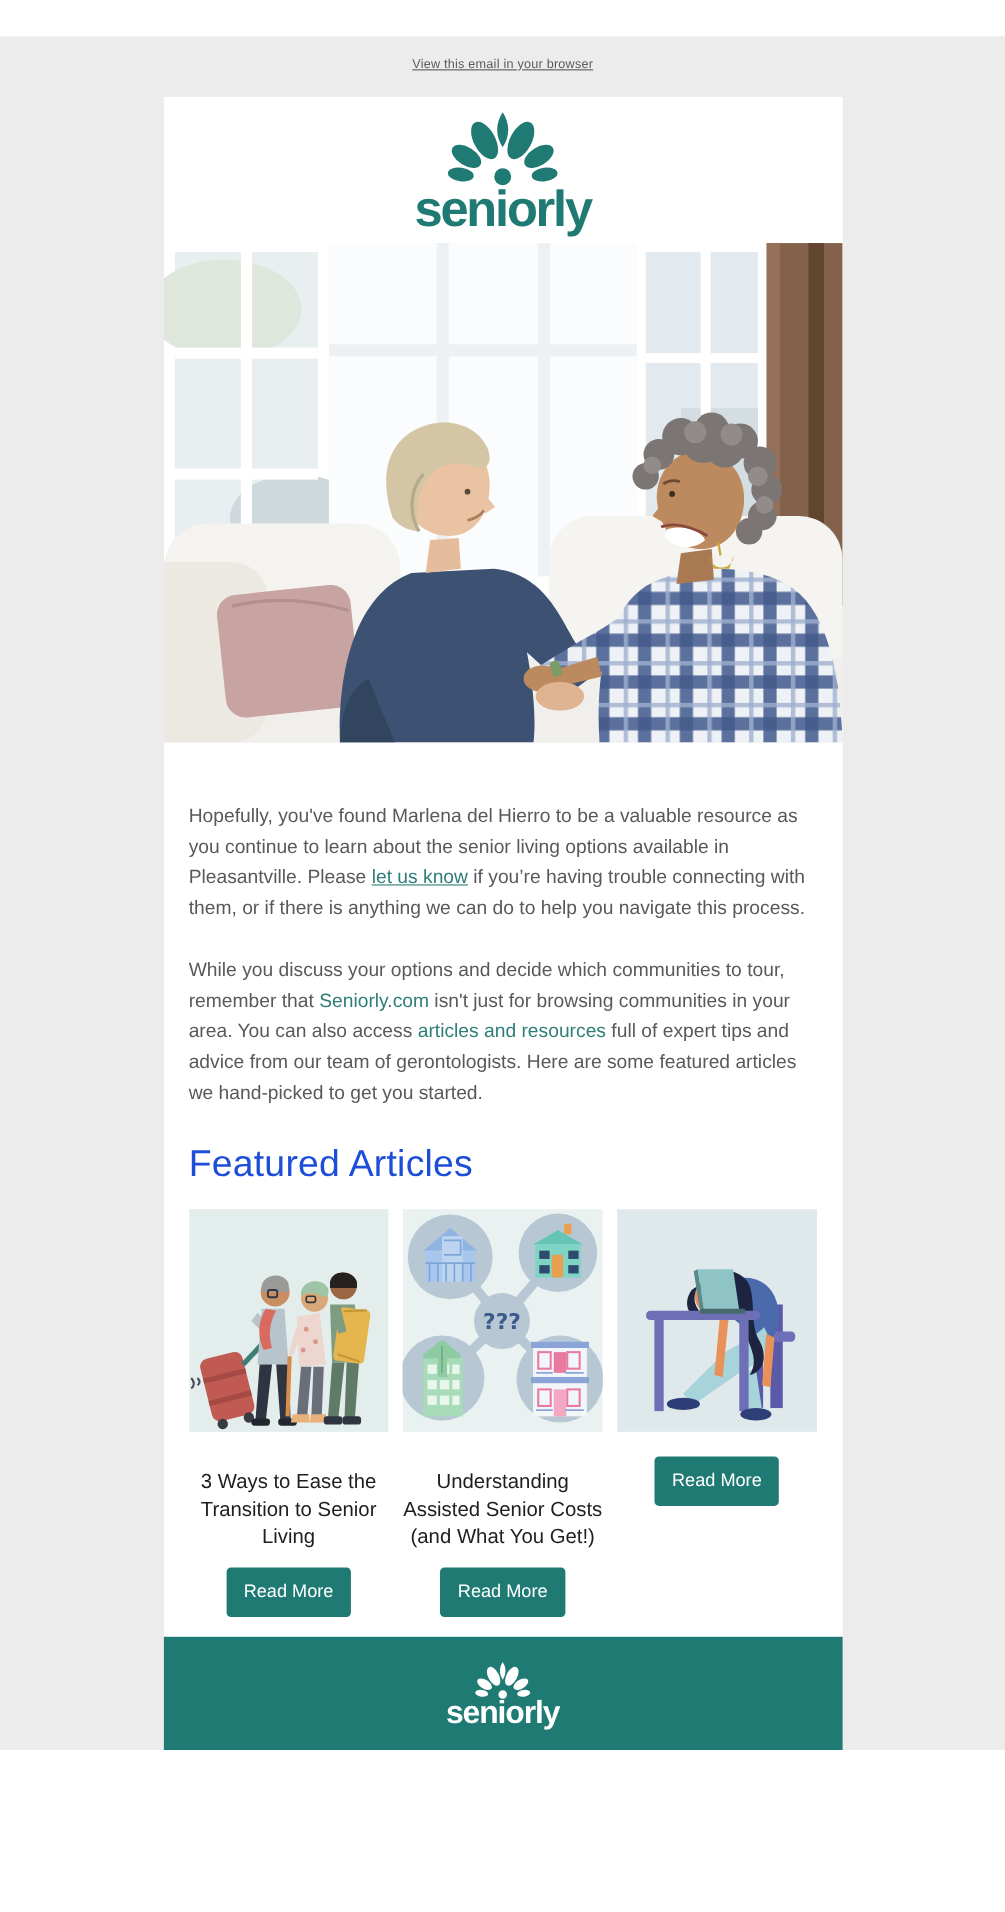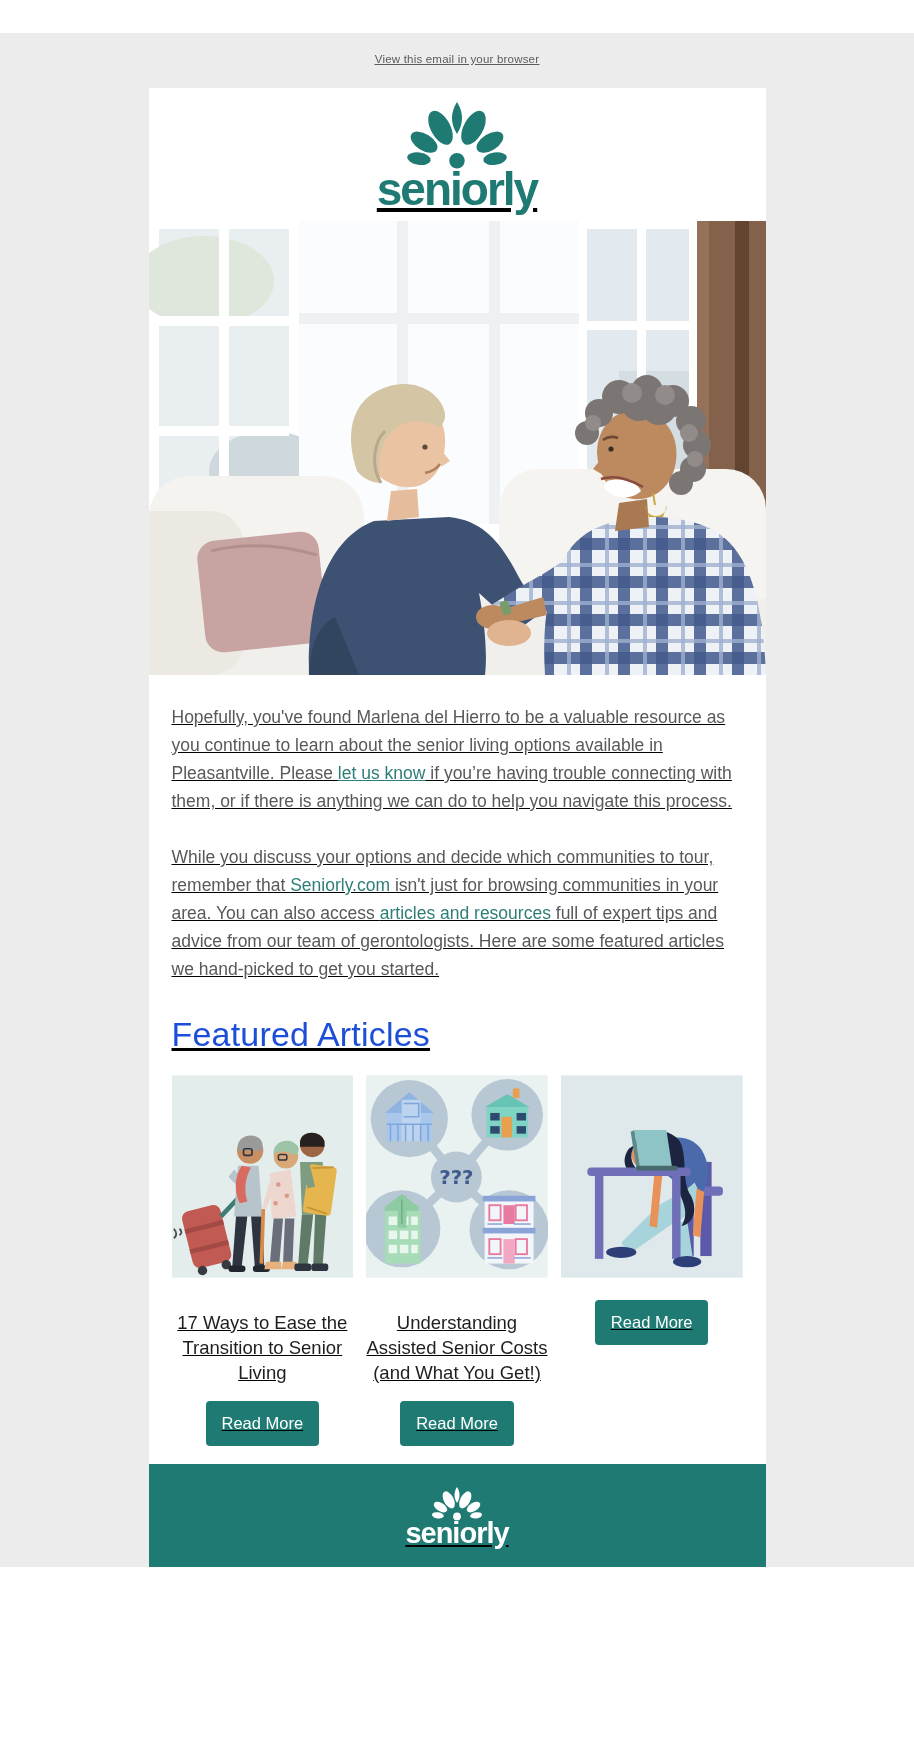--- a/index.html
+++ b/index.html
@@ -3,34 +3,34 @@
 <meta charset="utf-8">
 <style>
   * { margin:0; padding:0; box-sizing:border-box; }
   html,body { width:914px; }
   body {
     font-family: "Liberation Sans", "DejaVu Sans", sans-serif;
     background:#ffffff;
   }
   .page { width:914px; height:1738px; background:#ffffff; overflow:hidden; }
   .top-white { height:33px; background:#ffffff; }
-  .gray-zone { background:#ececec;text-decoration:underline; }
+  .gray-zone { background:#ececec; }
   .browser-row { text-align:center; padding:16px 0 21px; }
   .view-link {
     font-size:11.5px; color:#5a5b5d; text-decoration:underline; cursor:pointer;
     letter-spacing:.2px;
   }
   .email-col { width:617px; margin:0 auto; }
   .logo-block { background:#ffffff; height:133px; display:flex; align-items:center; justify-content:center; }
   .logo { display:flex; flex-direction:column; align-items:center; }
   .logo-word { color:#1E7A72; font-weight:bold; font-size:46px; letter-spacing:-2px; line-height:.82; }
   .hero { display:block; width:617px; height:454px; }
   .content { background:#ffffff; padding:0 23px 18px; }
   .para { font-size:17.5px; line-height:28px; color:#58595B; }
-  .p1 { padding-top:28px; }
+  .p1 { padding-top:52px; }
   .p2 { padding-top:28px; }
   .tlink { color:#2E7E78; text-decoration:none; cursor:pointer; }
   .tlink-u { text-decoration:underline; }
   .heading {
     padding-top:28px; font-size:34px; line-height:46px; font-weight:400;
     color:#1d4ed8; letter-spacing:.2px;
   }
   .cards { display:flex; gap:13px; padding-top:12px; }
   .card { flex:1 1 0; display:flex; flex-direction:column; align-items:center; }
   .card-img { width:100%; height:215px; display:block; }
@@ -227,21 +227,21 @@
               <rect x="130" y="200" width="18" height="8" rx="3" fill="#2e3440"></rect>
               <rect x="148" y="200" width="18" height="8" rx="3" fill="#2e3440"></rect>
               <circle cx="149" cy="74" r="13" fill="#9c6644"></circle>
               <path d="M136 70 C138 58 158 58 162 70 L162 76 L136 76 Z" fill="#26211f"></path>
               <g transform="rotate(8 158 122)">
                 <rect x="142" y="96" width="30" height="52" rx="4" fill="#e5b54e"></rect>
                 <path d="M146 100 L168 96 M146 142 L168 146" stroke="#c49636" stroke-width="2"></path>
               </g>
               <path d="M138 96 L144 120 L152 118 L146 94 Z" fill="#7d9c82"></path>
             </svg>
-            <div class="card-title">17 Ways to Ease the Transition to Senior Living</div>
+            <div class="card-title">3 Ways to Ease the Transition to Senior Living</div>
             <button class="btn">Read More</button>
           </div>
 
           <div class="card">
             <svg class="card-img" viewBox="0 0 193 215">
               <rect width="193" height="215" fill="#e9f1f1"></rect>
               <g stroke="#b7c7d3" stroke-width="9">
                 <line x1="96" y1="108" x2="48" y2="48"></line>
                 <line x1="96" y1="108" x2="150" y2="44"></line>
                 <line x1="96" y1="108" x2="40" y2="162"></line>

